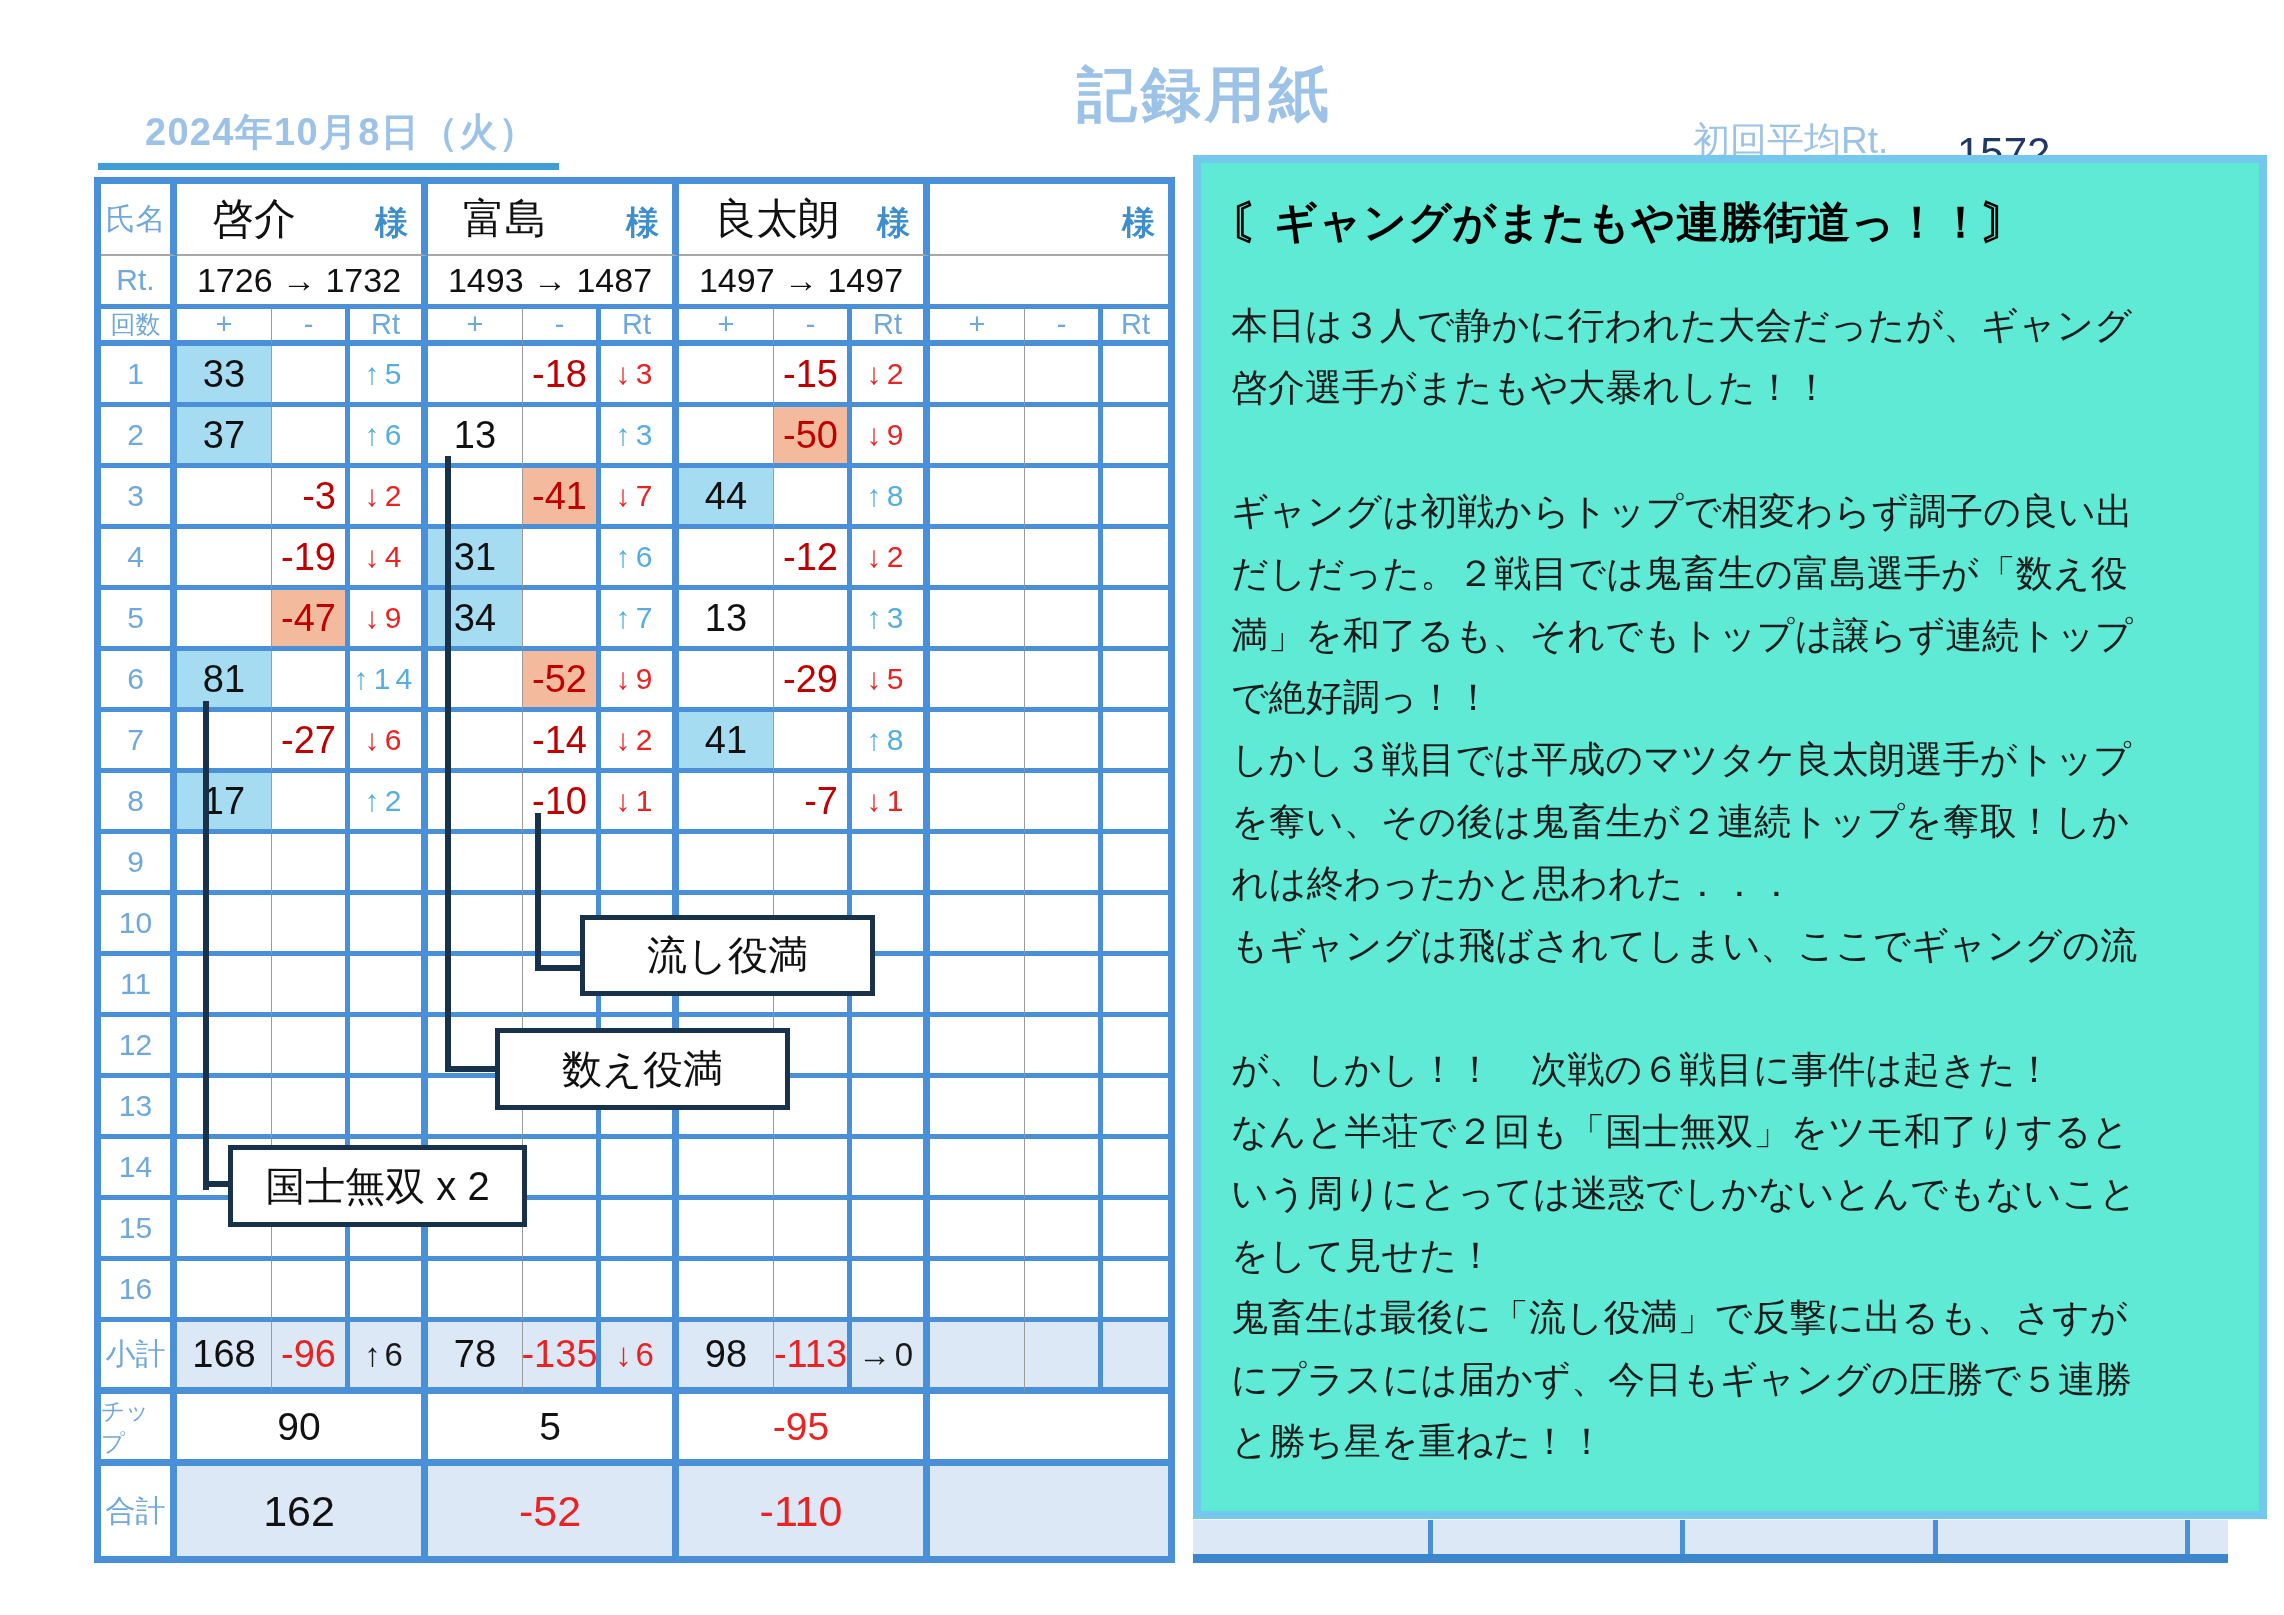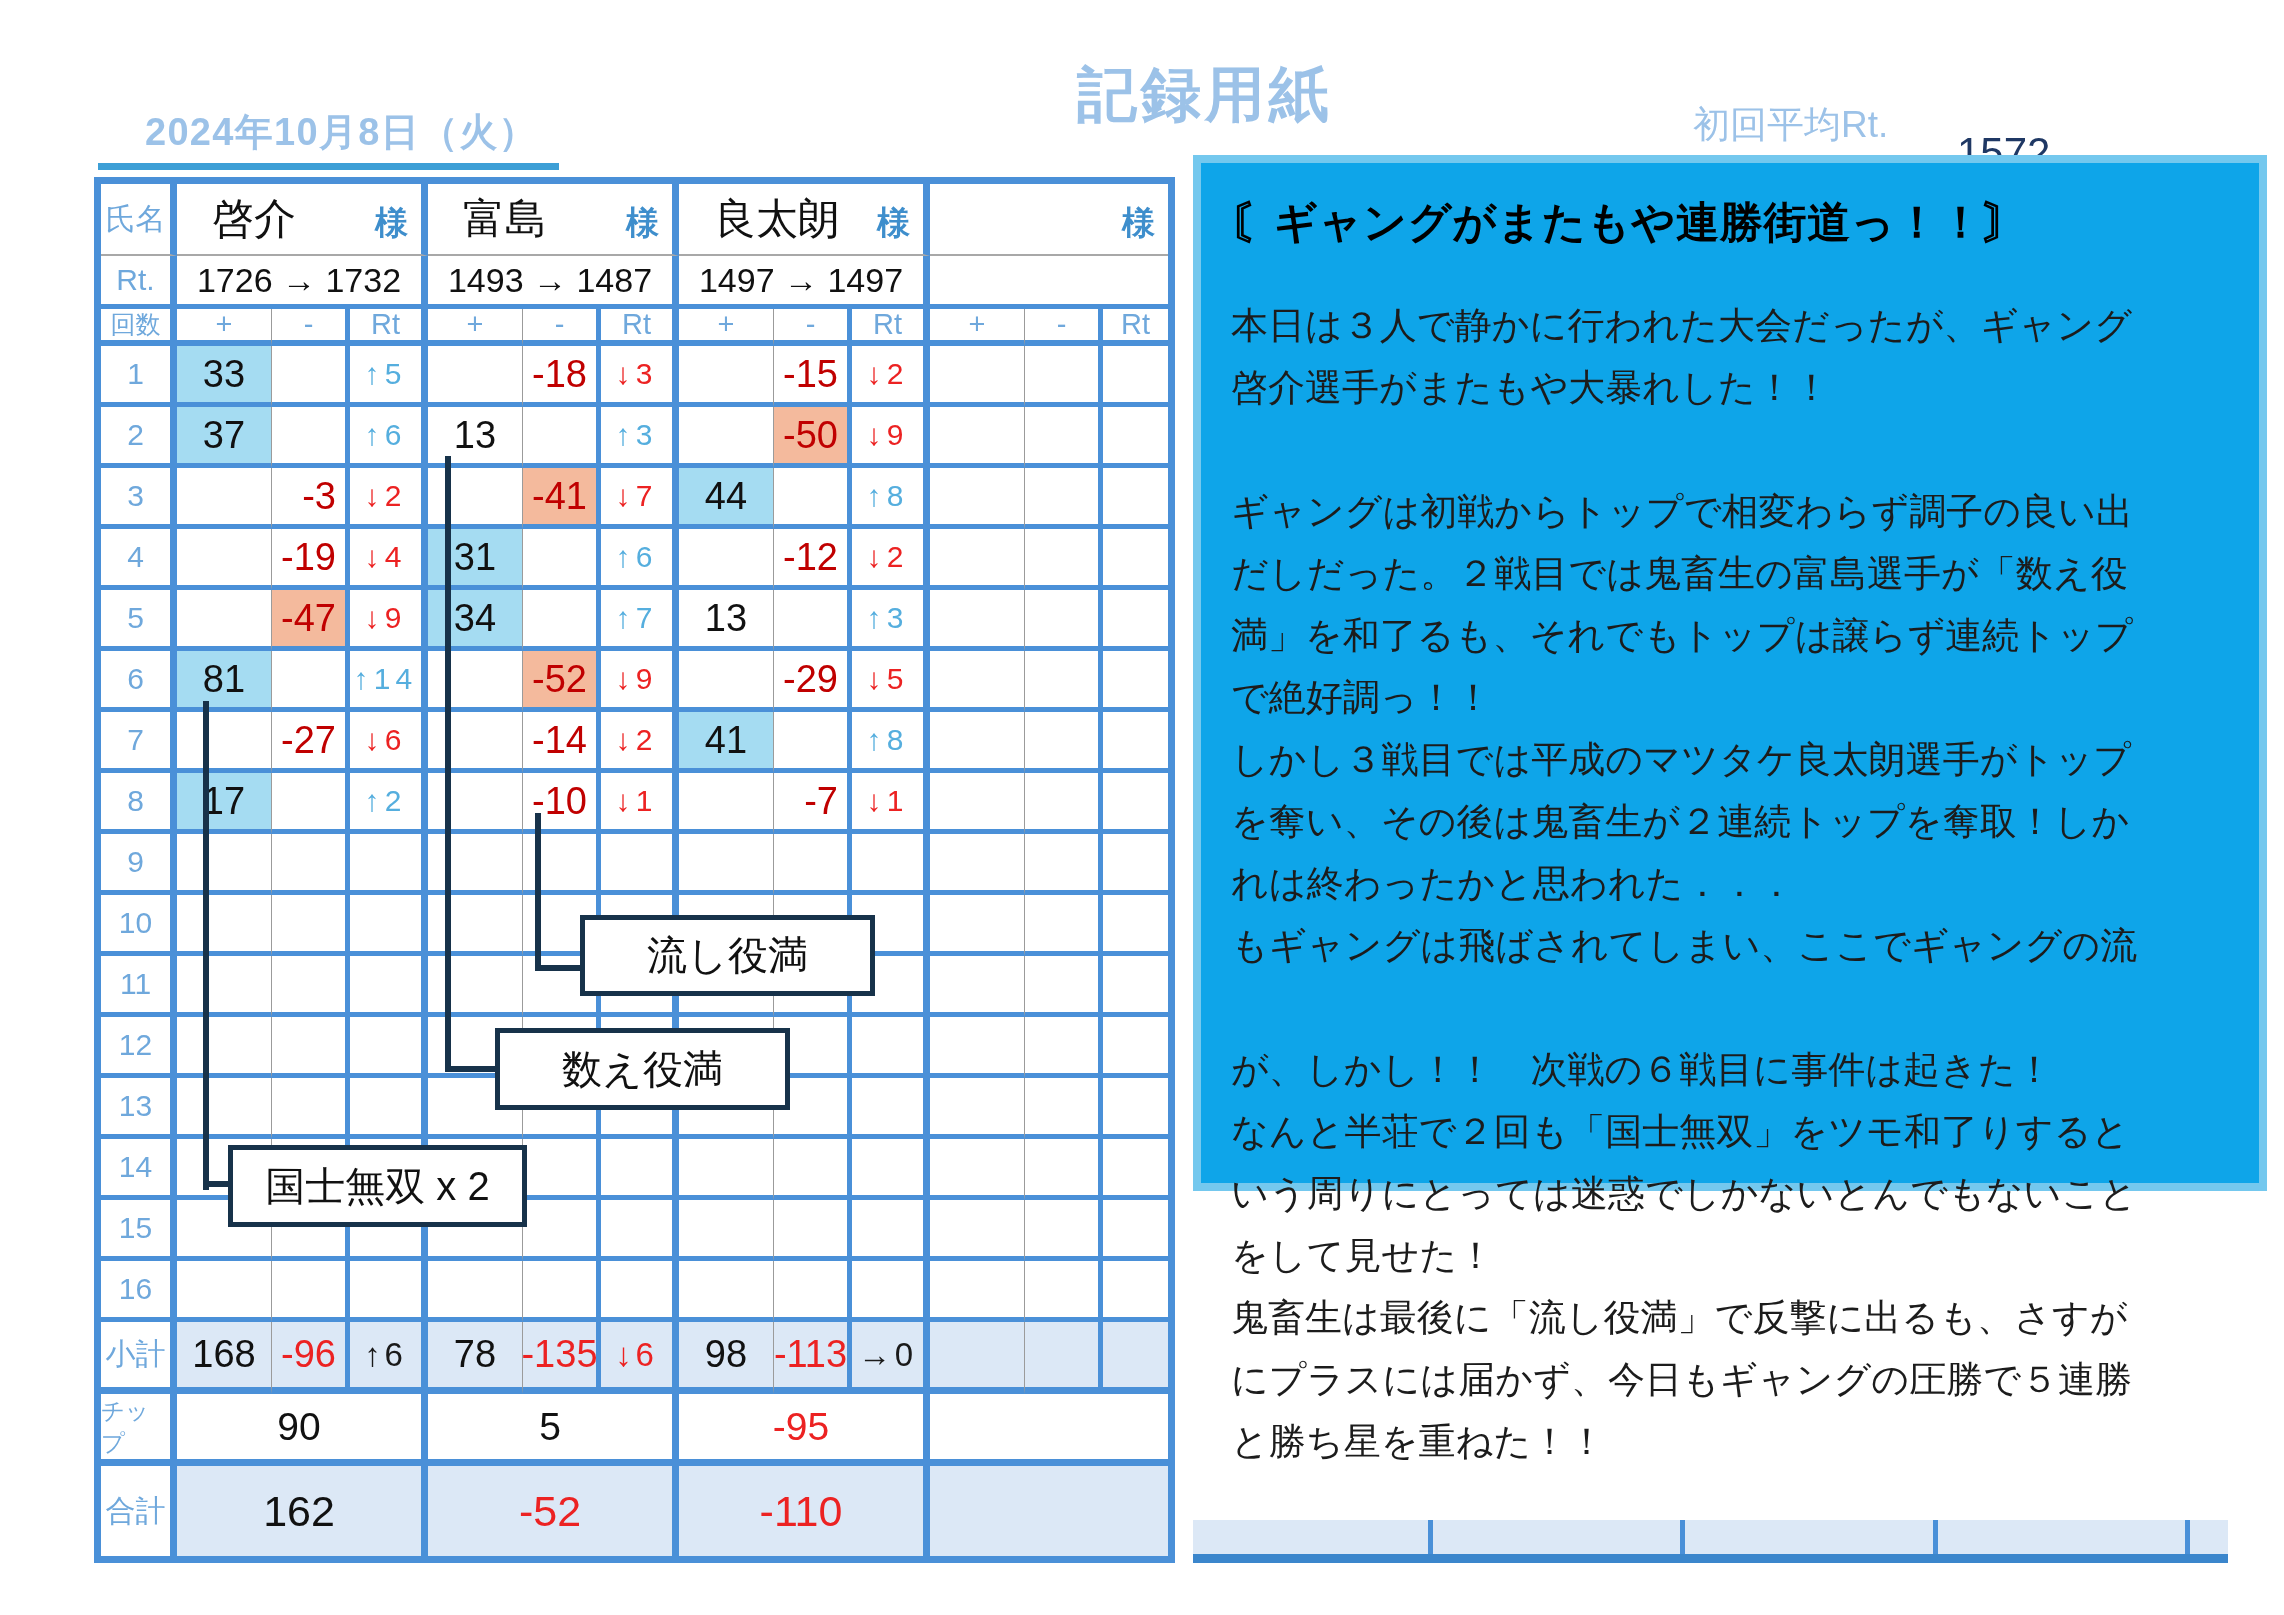--- a/index.html
+++ b/index.html
@@ -2,21 +2,21 @@
 <html style="font-size:10.4px"><head>
 <meta charset="utf-8">
 <style>
   html,body{margin:0;padding:0;background:#ffffff;width:2284px;height:1616px;overflow:hidden;
     font-family:"Liberation Sans",sans-serif;}
   .abs{position:absolute;}
   
   .date{left:145px;top:107px;font-size:38px;font-weight:bold;color:#9CC2E8;letter-spacing:1.3px;}
   .date-underline{left:98px;top:163px;width:461px;height:7.2px;background:#3D9FD6;}
   .page-title{left:1077px;top:55px;font-size:60px;font-weight:bold;color:#9CC2E8;letter-spacing:3.9px;white-space:nowrap;}
-  .avg-label{left:1693px;top:100px;font-size:37px;color:#9CC2E8;white-space:nowrap;}
+  .avg-label{left:1693px;top:116px;font-size:37px;color:#9CC2E8;white-space:nowrap;}
   .avg-value{left:1957px;top:110px;font-size:42px;color:#1F3864;margin-top:19px;}
   
   #tbl{left:94px;top:177px;display:grid;border:7.8px solid #4A90D8;background:#fff;
        grid-template-columns:76px 95px 78px 78px 95px 78px 78px 95px 78px 78px 95px 78px 65px;
        grid-template-rows:72px 53px 37px repeat(16,61px) 72px 72px 90px;}
   .c{box-sizing:border-box;display:flex;align-items:center;justify-content:center;overflow:hidden;
      border-right:1.3px solid #9b9b9b;border-bottom:5.9px solid #4A90D8;background:#fff;}
   .c.rt,.c.lab{border-right:7.8px solid #4A90D8;}
   .c.minus{border-right:5.9px solid #4A90D8;}
   .c.lastcol{border-right:none;}
@@ -44,21 +44,21 @@
   .hlb{background:#A5DCF2;}
   .hlo{background:#F4BA9D;}
   .sub-plus{font-size:38px;color:#111;}
   .sub-minus{font-size:38px;color:#EC2222;}
   .sub-rt{font-size:33px;letter-spacing:3.9px;}
   .sub-rt.red{color:#EC2222;}
   .big{font-size:39px;color:#111;}
   .big.red,.total.red{color:#EC2222;}
   .total{font-size:43px;color:#111;}
   
-  .panel{left:1193px;top:155px;width:1074px;height:1036px;box-sizing:border-box;background:#0ea5e9;
+  .panel{left:1193px;top:155px;width:1074px;height:1364px;box-sizing:border-box;background:#5eead4;
          border:8.5px solid #74C8EE;}
   .story-title{margin:31px 0 0 29px;font-size:43px;font-weight:bold;color:#000;letter-spacing:0.7px;white-space:nowrap;}
   .story-body{margin:43px 0 0 30px;}
   .story-line{height:62px;line-height:62px;font-size:37px;color:#1c1c1c;white-space:pre;}
   
   .callout{position:absolute;box-sizing:border-box;background:#fff;border:5.2px solid #17324A;
            display:flex;align-items:center;justify-content:center;font-size:40px;color:#111;}
   .conn{position:absolute;background:#17324A;}
   
   .peek{left:1193px;top:1520px;width:1035px;height:34px;background:#DCE8F6;}

